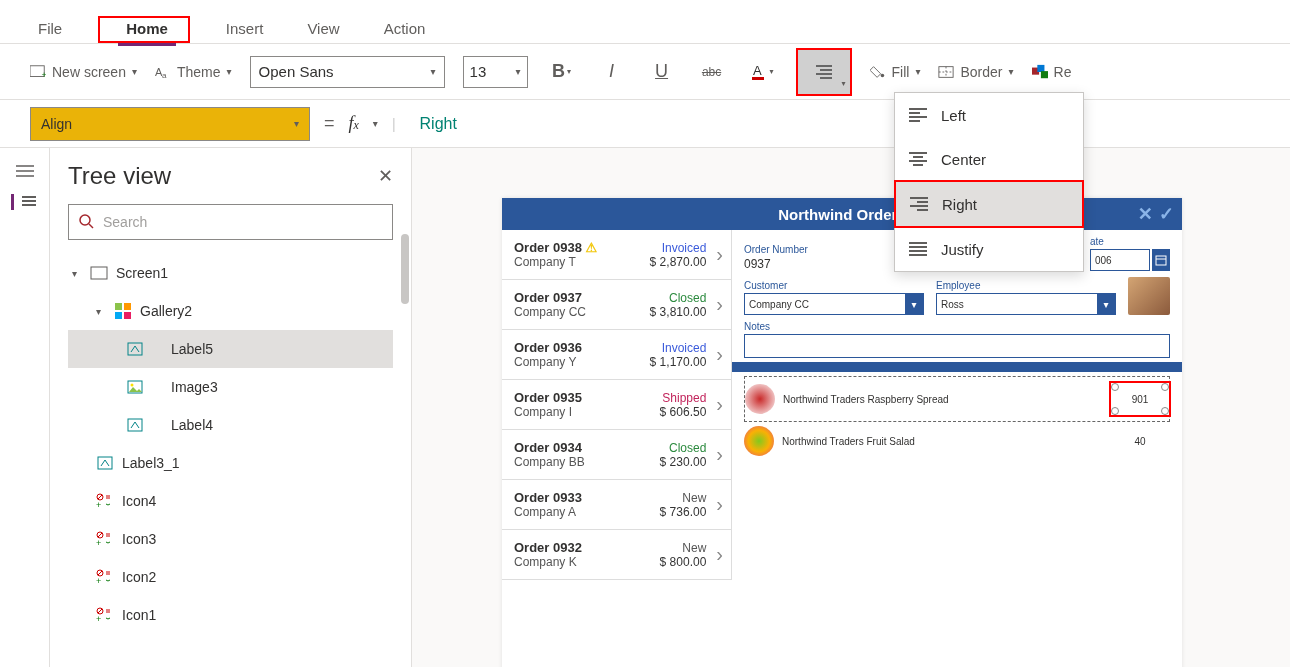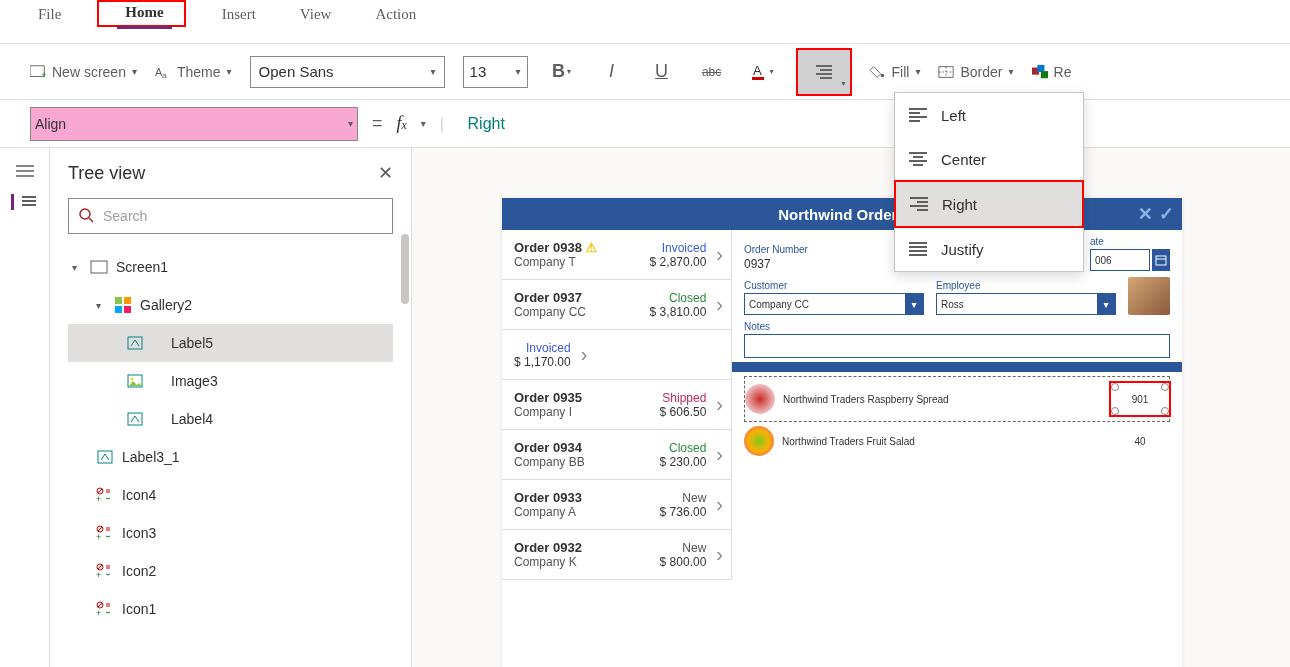--- a/index.html
+++ b/index.html
@@ -1,48 +1,48 @@
 <!DOCTYPE html>
 <html><head>
 <meta charset="utf-8">
 <style>
 * { box-sizing: border-box; margin: 0; padding: 0; }
 body { font-family: "Segoe UI", Arial, sans-serif; font-size: 14px; color: #323130; background: #fff; width: 1290px; height: 667px; overflow: hidden; }
 
 
-.menubar { display: flex; align-items: flex-start; height: 44px; padding: 0 30px; gap: 28px; border-bottom: 1px solid #e1dfdd; font-family: Liberation Serif, serif; }
+.menubar { display: flex; align-items: flex-end; height: 44px; padding: 0 30px; gap: 28px; border-bottom: 1px solid #e1dfdd; }
 .menubar-item { color: #605e5c; font-size: 15px; cursor: pointer; padding: 6px 8px; }
 .menubar-item.active { color: #323130; font-weight: 600; border-bottom: 3px solid #742774; position: relative; }
 .home-highlight { border: 2px solid red; padding: 2px 12px 4px 18px; }
 
 
 .ribbon { display: flex; align-items: center; height: 56px; padding: 0 30px; gap: 18px; border-bottom: 1px solid #e1dfdd; position: relative; }
 .ribbon-item { display: flex; align-items: center; gap: 6px; color: #605e5c; font-size: 14px; cursor: pointer; }
 .ribbon-icon { width: 16px; height: 16px; display: inline-flex; align-items: center; justify-content: center; }
 .font-select { height: 32px; width: 195px; border: 1px solid #8a8886; padding: 0 8px; display: flex; align-items: center; justify-content: space-between; font-size: 15px; background: #fff; }
 .size-select { height: 32px; width: 65px; border: 1px solid #8a8886; padding: 0 6px; display: flex; align-items: center; justify-content: space-between; font-size: 15px; background: #fff; }
 .chev-down { font-size: 10px; color: #605e5c; }
 .fmt-btn { width: 32px; height: 32px; display: flex; align-items: center; justify-content: center; color: #605e5c; font-size: 18px; }
 .align-btn { width: 56px; height: 48px; background: #d0d0d0; border: 2px solid red; display: flex; align-items: center; justify-content: center; position: relative; }
 
 
 .formula-bar { display: flex; align-items: center; height: 48px; border-bottom: 1px solid #e1dfdd; padding: 0 30px; gap: 14px; }
-.prop-select { width: 328px; height: 34px; border: 1px solid #8a8886; padding: 0 4px; display: flex; align-items: center; justify-content: space-between; background: #f9a8d4; }
+.prop-select { width: 280px; height: 34px; border: 1px solid #8a8886; padding: 0 10px; display: flex; align-items: center; justify-content: space-between; background: #eab308; }
 .eq { color: #605e5c; font-size: 18px; }
 .fx { font-style: italic; color: #323130; font-family: serif; font-size: 18px; }
 .formula-value { color: #008272; font-size: 16px; padding-left: 10px; }
 
 
 .main { display: flex; height: calc(100% - 148px); }
 .left-strip { width: 50px; border-right: 1px solid #e1dfdd; display: flex; flex-direction: column; align-items: center; padding-top: 16px; gap: 16px; }
 .left-strip .active-ind { border-left: 3px solid #742774; padding-left: 6px; }
 
 .tree-panel { width: 362px; border-right: 1px solid #e1dfdd; padding: 14px 18px 0 18px; position: relative; }
 .tree-header { display: flex; justify-content: space-between; align-items: center; margin-bottom: 14px; }
-.tree-title { font-size: 18px; color: #323130; }
+.tree-title { font-size: 24px; color: #323130; }
 .close-x { font-size: 18px; color: #605e5c; cursor: pointer; }
 .search-box { height: 36px; border: 1px solid #8a8886; display: flex; align-items: center; padding: 0 10px; gap: 8px; color: #a19f9d; margin-bottom: 14px; }
 .tree { font-size: 14px; }
 .tree-row { display: flex; align-items: center; gap: 8px; height: 38px; padding-left: 4px; cursor: pointer; }
 .tree-row.indent1 { padding-left: 28px; }
 .tree-row.indent2 { padding-left: 58px; gap: 27px; }
 .tree-row.selected { background: #e1dfdd; }
 .tree-caret { font-size: 10px; color: #605e5c; width: 10px; }
 .tree-scrollbar { position: absolute; right: 2px; top: 86px; width: 8px; height: 70px; background: #c8c6c4; border-radius: 4px; }
 .tree-icon { width: 18px; height: 16px; display: inline-flex; align-items: center; justify-content: center; }
@@ -422,20 +422,24 @@
       <div class="order-title">Order 0937</div>
       <div class="order-company">Company CC</div>
     </div>
     <div class="order-right">
       <div class="order-status status-closed">Closed</div>
       <div class="order-price">$ 3,810.00</div>
     </div>
     <span class="order-chev">›</span>
             </div>
             <div class="order-item">
+    <div class="order-left">
+      <div class="order-title">Order 0936</div>
+      <div class="order-company">Company Y</div>
+    </div>
     <div class="order-right">
       <div class="order-status status-invoiced">Invoiced</div>
       <div class="order-price">$ 1,170.00</div>
     </div>
     <span class="order-chev">›</span>
             </div>
             <div class="order-item">
     <div class="order-left">
       <div class="order-title">Order 0935</div>
       <div class="order-company">Company I</div>

